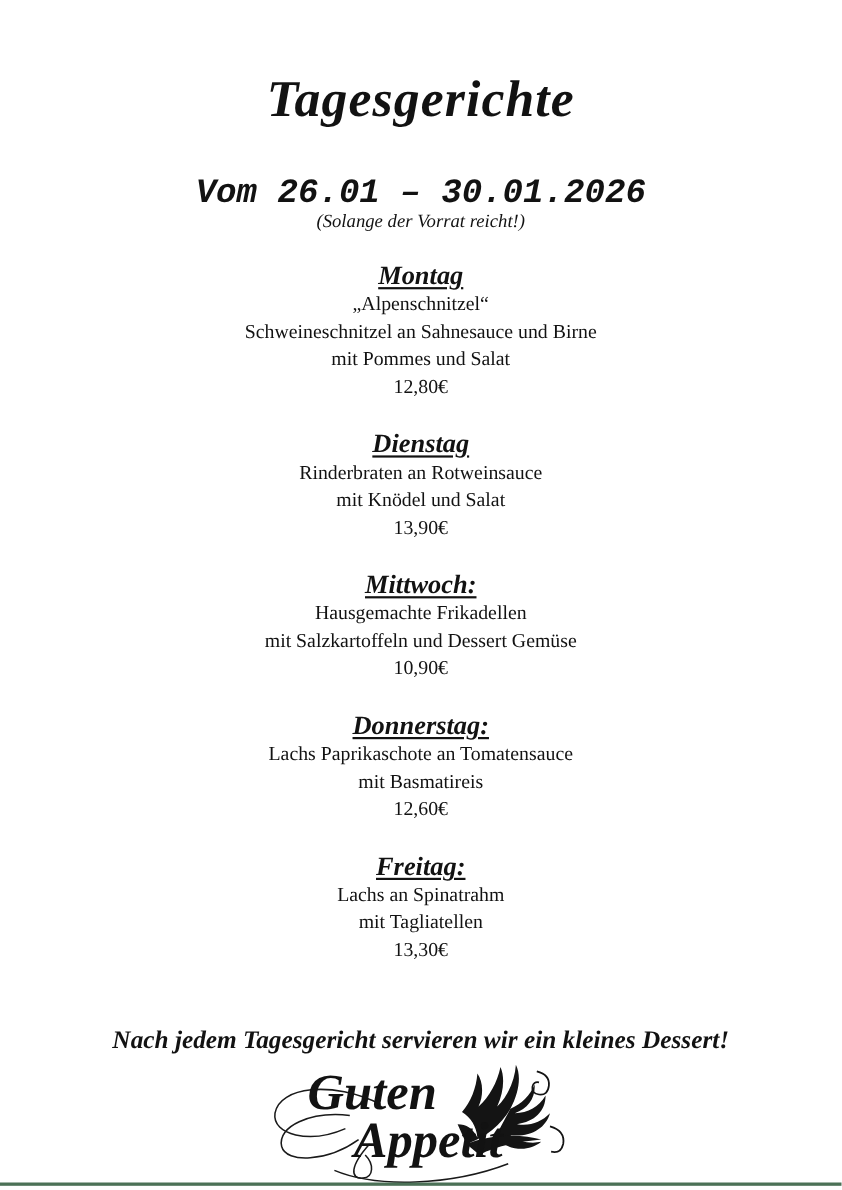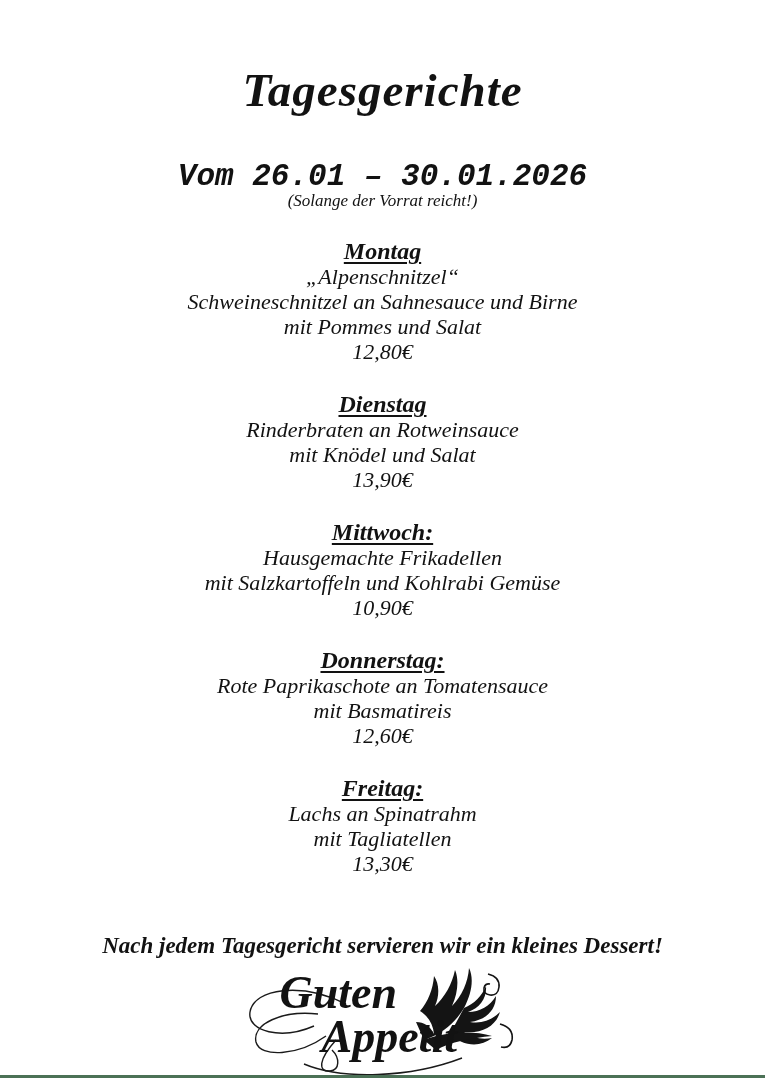--- a/index.html
+++ b/index.html
@@ -45,23 +45,22 @@
   .day-heading {
     font-size: 24px;
     line-height: 25px;
     font-style: italic;
     font-weight: bold;
     text-decoration: underline;
     text-decoration-thickness: 1.5px;
     text-underline-offset: 3px;
   }
   .dish-line, .price-line {
-    font-size: 22px;
+    font-size: 18px;
     line-height: 25px;
-    font-style: italic;
     white-space: nowrap;
   }
   .dessert-note {
     margin-top: 53px;
     font-size: 23px;
     line-height: 33px;
     font-style: italic;
     font-weight: bold;
     white-space: nowrap;
   }
@@ -118,27 +117,27 @@
   <div class="day-section">
     <div class="day-heading">Dienstag</div>
     <div class="dish-line">Rinderbraten an Rotweinsauce</div>
     <div class="dish-line">mit Knödel und Salat</div>
     <div class="price-line">13,90€</div>
   </div>
 
   <div class="day-section">
     <div class="day-heading">Mittwoch:</div>
     <div class="dish-line">Hausgemachte Frikadellen</div>
-    <div class="dish-line">mit Salzkartoffeln und Kohlrabi Gemüse</div>
+    <div class="dish-line">mit Salzkartoffeln und Dessert Gemüse</div>
     <div class="price-line">10,90€</div>
   </div>
 
   <div class="day-section">
     <div class="day-heading">Donnerstag:</div>
-    <div class="dish-line">Rote Paprikaschote an Tomatensauce</div>
+    <div class="dish-line">Lachs Paprikaschote an Tomatensauce</div>
     <div class="dish-line">mit Basmatireis</div>
     <div class="price-line">12,60€</div>
   </div>
 
   <div class="day-section">
     <div class="day-heading">Freitag:</div>
     <div class="dish-line">Lachs an Spinatrahm</div>
     <div class="dish-line">mit Tagliatellen</div>
     <div class="price-line">13,30€</div>
   </div>

